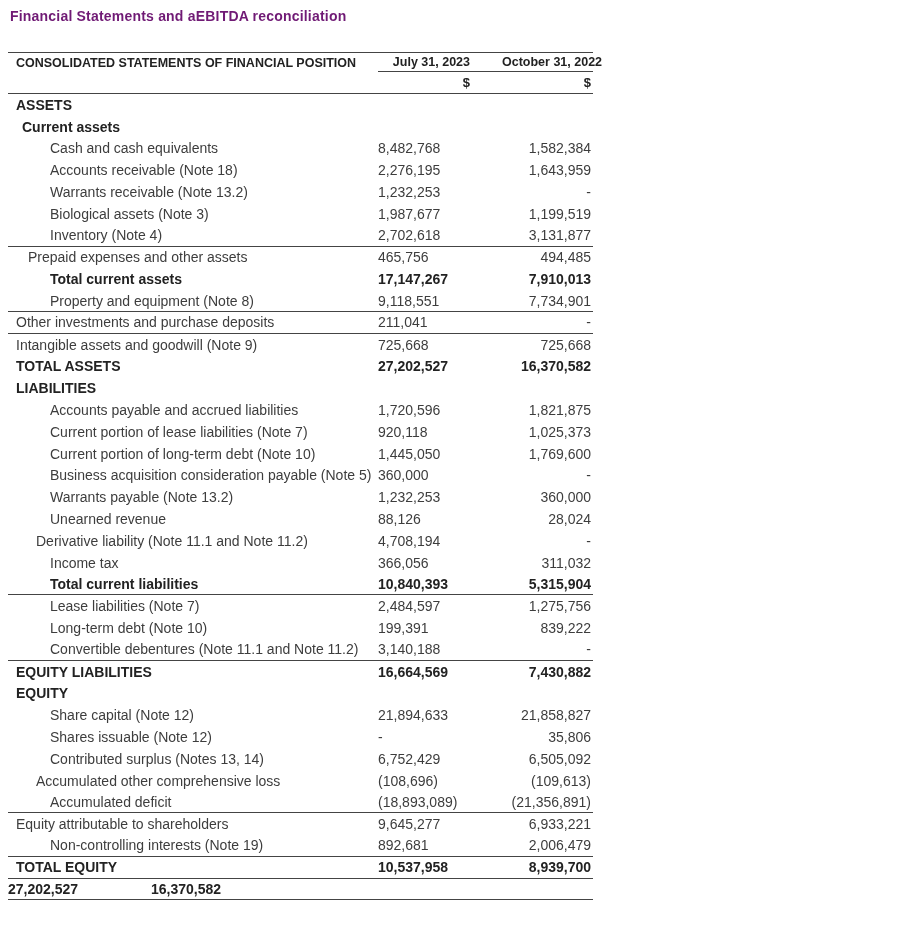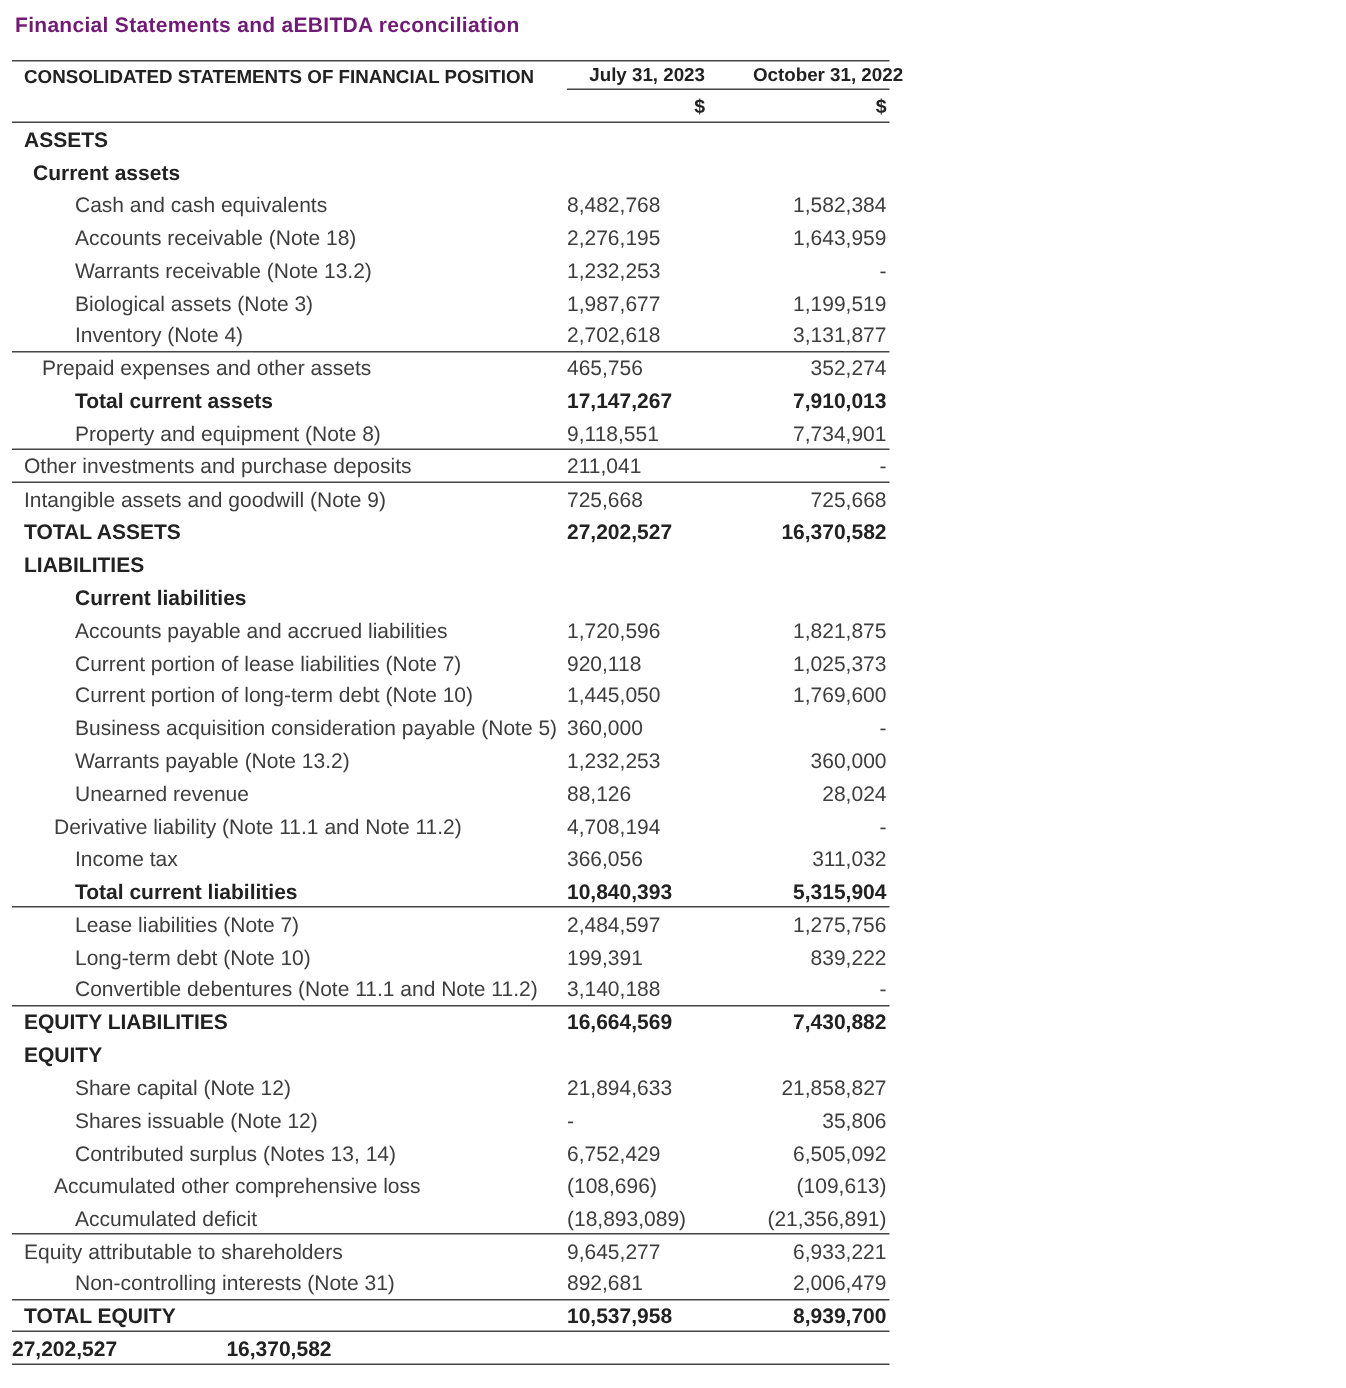--- a/index.html
+++ b/index.html
@@ -16,21 +16,21 @@
     overflow: hidden;
   }
   .page-title {
     font-size: 14px;
     font-weight: bold;
     color: #701a75;
     margin: 8px 12px 0 10px;
     letter-spacing: 0.2px;
   }
   .sheet {
-    margin: 16px 0 0 8px;
+    margin: 28px 0 0 8px;
     width: 585px;
     font-size: 14px;
   }
   
   .hdr-row {
     display: flex;
     align-items: stretch;
     border-top: 1px solid #444444;
     height: 20px;
     font-weight: bold;
@@ -132,21 +132,21 @@
           <div class="v2">1,199,519</div>
         </div>
         <div class="row ind4 ruled">
           <div class="lbl">Inventory (Note 4)</div>
           <div class="v1">2,702,618</div>
           <div class="v2">3,131,877</div>
         </div>
         <div class="row ind2">
           <div class="lbl">Prepaid expenses and other assets</div>
           <div class="v1">465,756</div>
-          <div class="v2">352,274</div>
+          <div class="v2">494,485</div>
         </div>
         <div class="row ind4 bold">
           <div class="lbl">Total current assets</div>
           <div class="v1">17,147,267</div>
           <div class="v2">7,910,013</div>
         </div>
         <div class="row ind4 ruled">
           <div class="lbl">Property and equipment (Note 8)</div>
           <div class="v1">9,118,551</div>
           <div class="v2">7,734,901</div>
@@ -164,25 +164,20 @@
         <div class="row ind0 bold">
           <div class="lbl">TOTAL ASSETS</div>
           <div class="v1">27,202,527</div>
           <div class="v2">16,370,582</div>
         </div>
         <div class="row ind0 bold">
           <div class="lbl">LIABILITIES</div>
           <div class="v1"></div>
           <div class="v2"></div>
         </div>
-        <div class="row ind4 bold">
-          <div class="lbl">Current liabilities</div>
-          <div class="v1"></div>
-          <div class="v2"></div>
-        </div>
         <div class="row ind4">
           <div class="lbl">Accounts payable and accrued liabilities</div>
           <div class="v1">1,720,596</div>
           <div class="v2">1,821,875</div>
         </div>
         <div class="row ind4">
           <div class="lbl">Current portion of lease liabilities (Note 7)</div>
           <div class="v1">920,118</div>
           <div class="v2">1,025,373</div>
         </div>
@@ -270,21 +265,21 @@
           <div class="lbl">Accumulated deficit</div>
           <div class="v1">(18,893,089)</div>
           <div class="v2">(21,356,891)</div>
         </div>
         <div class="row ind0">
           <div class="lbl">Equity attributable to shareholders</div>
           <div class="v1">9,645,277</div>
           <div class="v2">6,933,221</div>
         </div>
         <div class="row ind4 ruled">
-          <div class="lbl">Non-controlling interests (Note 31)</div>
+          <div class="lbl">Non-controlling interests (Note 19)</div>
           <div class="v1">892,681</div>
           <div class="v2">2,006,479</div>
         </div>
         <div class="row ind0 bold ruled">
           <div class="lbl">TOTAL EQUITY</div>
           <div class="v1">10,537,958</div>
           <div class="v2">8,939,700</div>
         </div>
         <div class="row ind0 bold ruled">
           <div class="v1">27,202,527</div>

